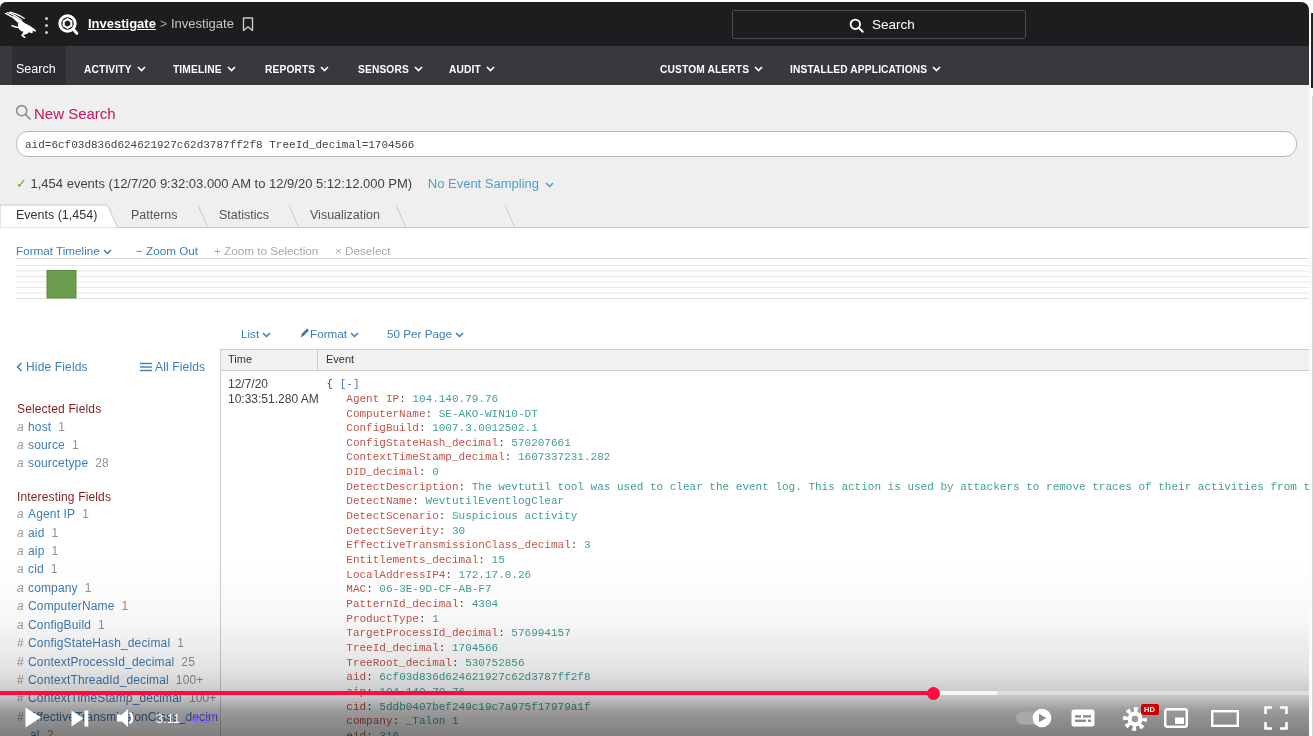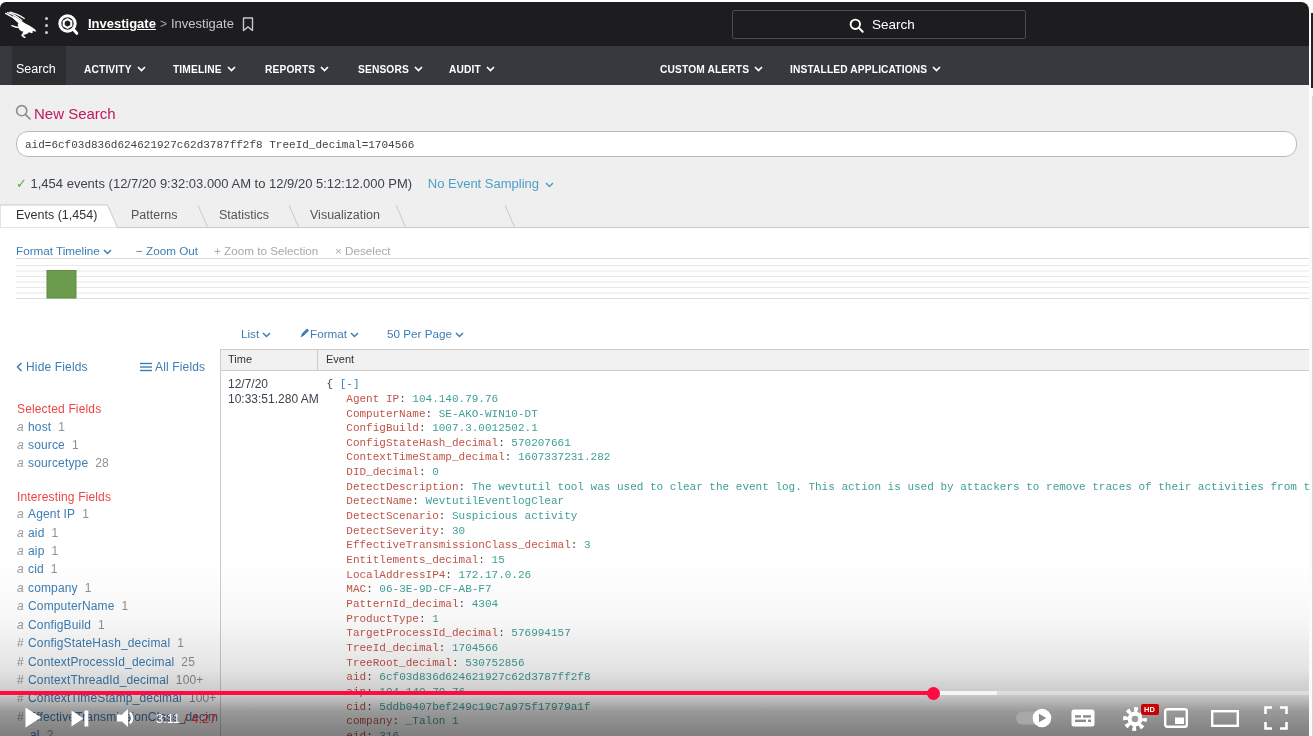--- a/index.html
+++ b/index.html
@@ -30,35 +30,35 @@
   #timecol{position:absolute;left:228px;top:377.2px;font-size:12px;color:#3c444d;line-height:14.65px;}
   #evpre{position:absolute;left:326.5px;top:377.2px;font-family:"Liberation Mono",monospace;font-size:11px;line-height:14.65px;color:#444;margin:0;}
   .k{color:#bf5347;}
   .v{color:#3f9e96;}
   .l{color:#3d7db5;}
   
   .fr{position:absolute;font-size:12px;letter-spacing:.15px;white-space:nowrap;height:18px;line-height:18px;}
   .pf{display:inline-block;width:11px;color:#999;font-style:italic;}
   .pfh{display:inline-block;width:11px;color:#999;}
   .cnt{color:#909090;margin-left:7px;}
-  .shead{color:#ef4444;}
+  .shead{color:#7f1d1d;}
   
   #redge{position:absolute;left:1309px;top:0;width:4px;height:736px;background:#fbfbfb;z-index:30;}
   #rsliver{position:absolute;left:1311px;top:13px;width:2px;height:75px;background:#232327;z-index:31;}
   #rsliver2{position:absolute;left:1312px;top:96px;width:1px;height:640px;background:#d8d8d8;z-index:31;}
   
   #grad{position:absolute;left:0;top:560px;width:1313px;height:176px;z-index:20;
     background:linear-gradient(to bottom,rgba(0,0,0,0) 0%,rgba(0,0,0,0.03) 34%,rgba(0,0,0,0.11) 62%,rgba(0,0,0,0.22) 77%,rgba(0,0,0,0.40) 86%,rgba(0,0,0,0.48) 96%,rgba(0,0,0,0.50) 100%);}
   #pbar{position:absolute;left:0;top:691.3px;width:1313px;height:4px;background:rgba(255,255,255,0.36);z-index:22;}
   #pbuf{position:absolute;left:0;top:691.3px;width:997px;height:4px;background:rgba(255,255,255,0.73);z-index:22;}
   #pred{position:absolute;left:0;top:691.3px;width:933px;height:4px;background:#ff0a41;z-index:23;}
   #pdot{position:absolute;left:926.5px;top:686.8px;width:13px;height:13px;border-radius:50%;background:#ff0a41;z-index:24;}
   .ctl{position:absolute;z-index:25;}
   #vtime{position:absolute;left:156px;top:711px;font-size:13px;color:#fff;z-index:25;}
-  #vtime .dim{color:#b91c1c;text-align:center;}
+  #vtime .dim{color:#8b5cf6;text-align:center;}
 </style>
 </head>
 <body>
 <div id="app">
   <div id="bar1">
     <svg class="abs" style="left:2px;top:8px" width="36" height="28" viewBox="0 0 36 28">
       <g stroke="#fff" fill="none" stroke-linecap="round">
         <path d="M3.5,3.4 C9,5.7 14,9.5 17.3,12.8" stroke-width="1.2"></path>
         <path d="M5.5,2.6 C11,4.2 16,7.2 19.8,10.4" stroke-width="1.2"></path>
         <path d="M8,2.1 C13,3.1 18,5.6 22.3,8.4" stroke-width="1.2"></path>

